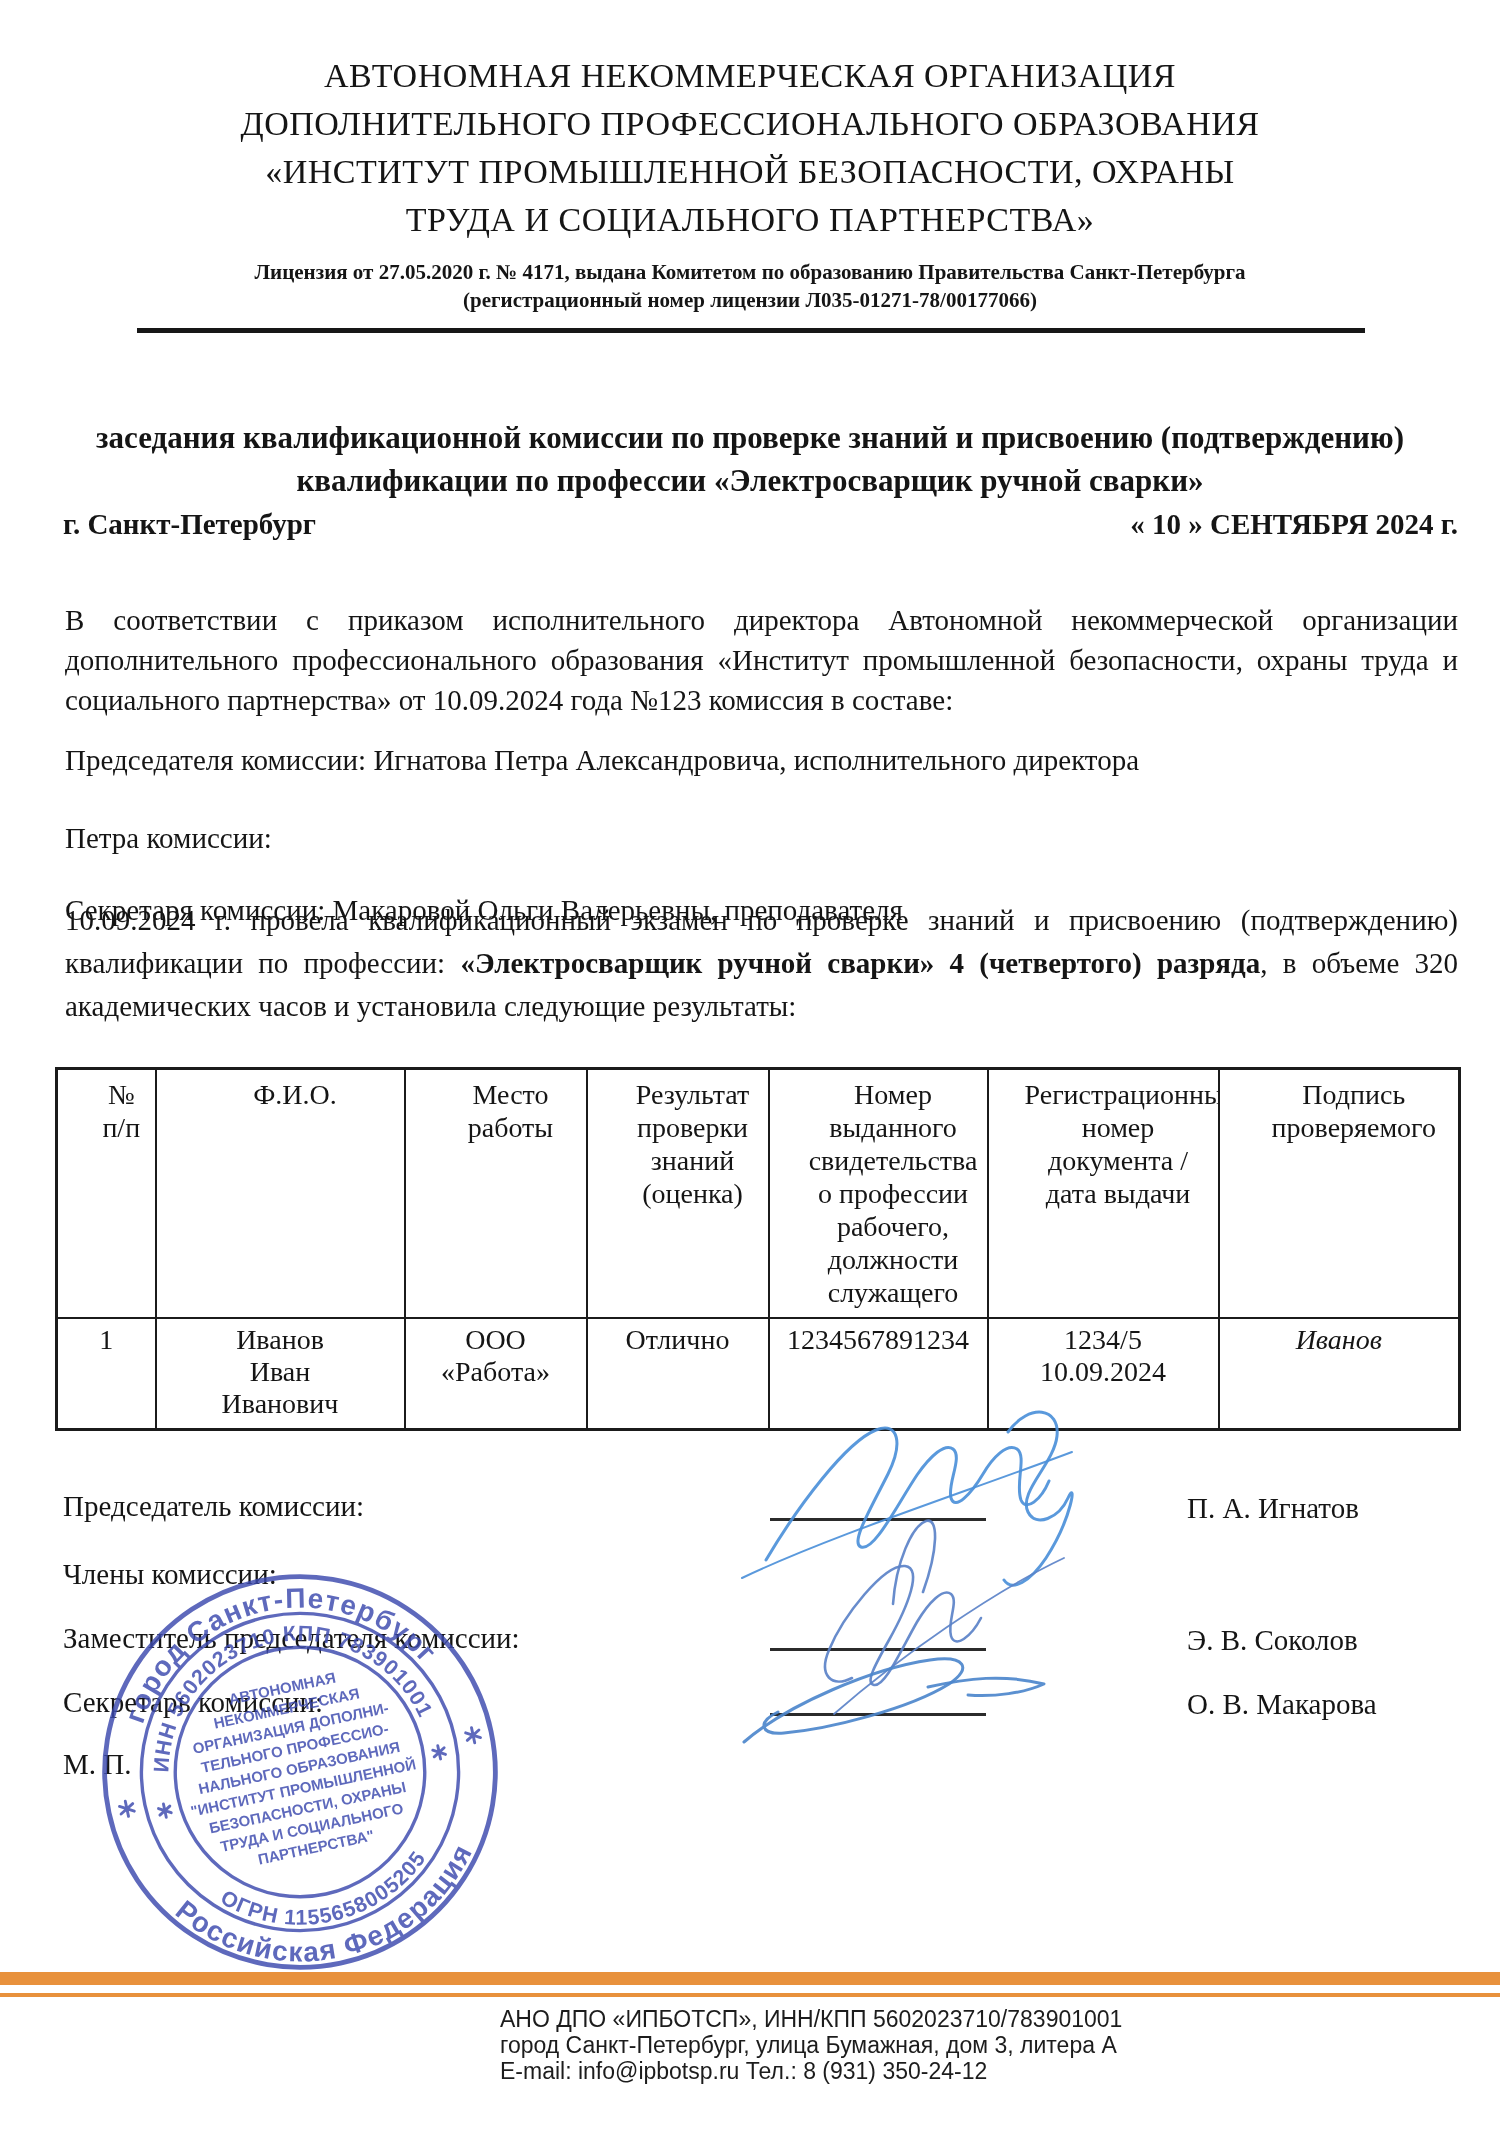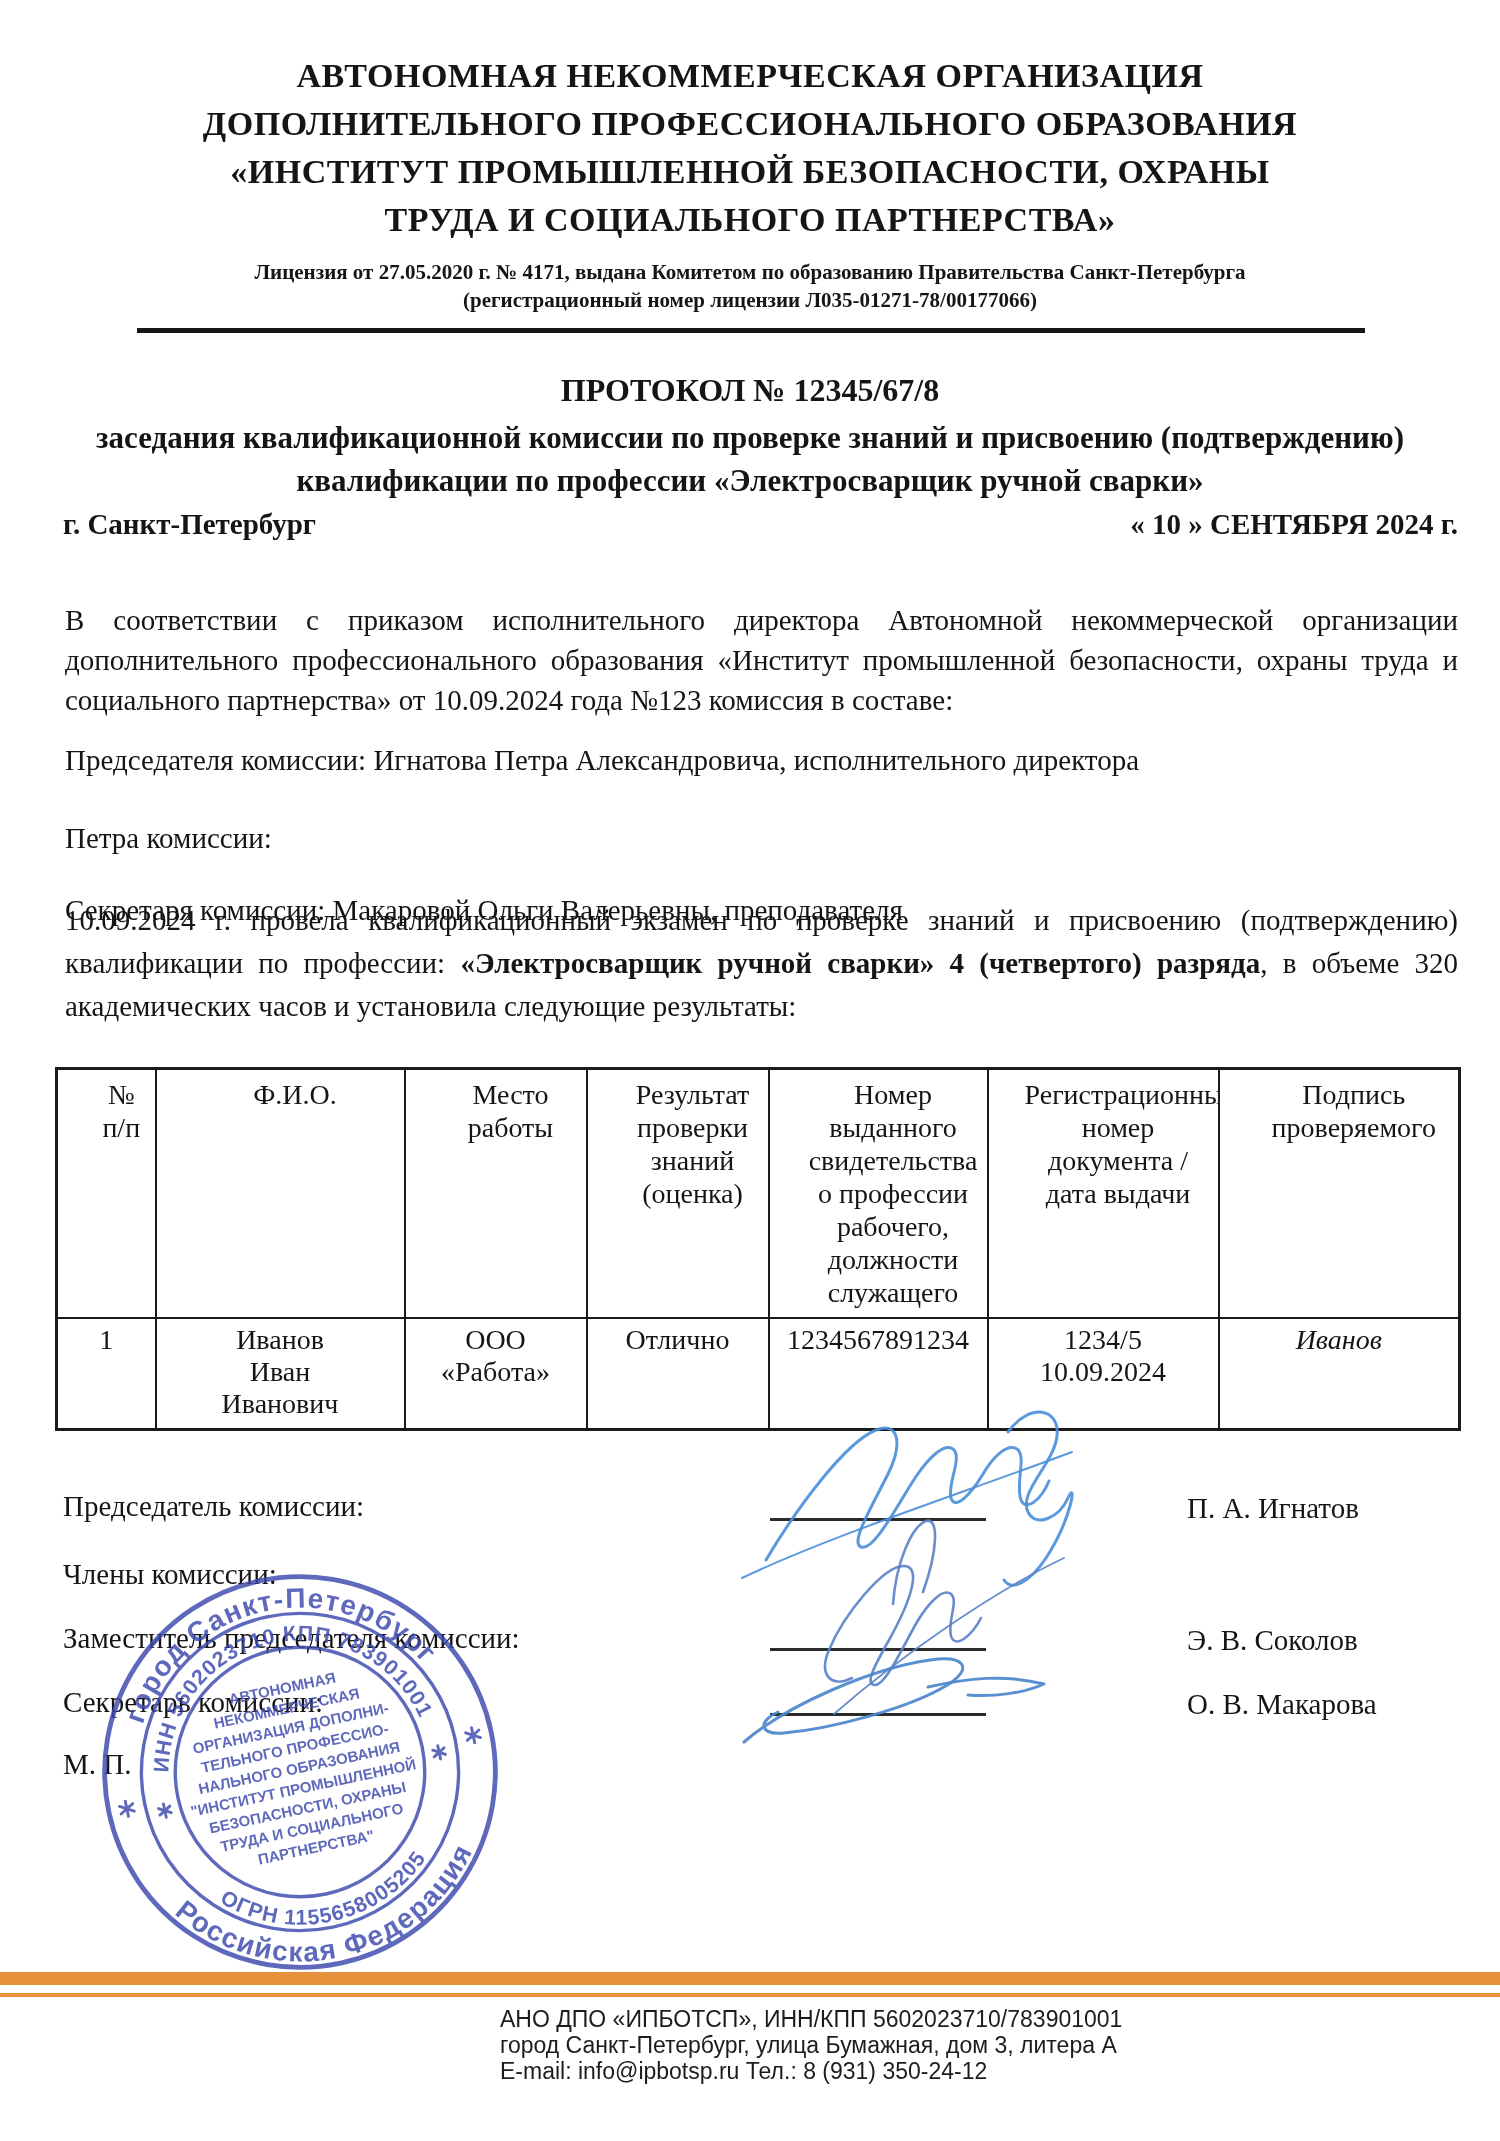--- a/index.html
+++ b/index.html
@@ -5,21 +5,21 @@
   html,body{margin:0;padding:0;background:#888;}
   .page{
     position:relative; width:1500px; height:2141px; background:#ffffff;
     margin:0 auto; overflow:hidden; color:#151515;
     font-family:"Liberation Serif", serif;
   }
   .abs{position:absolute;}
   .prewrap{white-space:pre-line;}
   .centered{left:0; right:0; text-align:center;}
 
-  .org-title{top:52px; font-weight:bold; font-size:34px; line-height:48px; letter-spacing:.5px;}
+  .org-title{top:52px; font-weight:normal; font-size:34px; line-height:48px; letter-spacing:.5px;}
   .license{top:258px; font-weight:bold; font-size:21px; line-height:28px;}
   .rule{top:328px; left:137px; width:1228px; height:5px; background:#171717;}
 
   .protocol-title{top:372px; font-weight:bold; font-size:32px;}
   .protocol-subtitle{top:416px; font-weight:bold; font-size:31px; line-height:43px;}
 
   .city-date{top:508px; left:63px; width:1395px; display:flex; justify-content:space-between;
     font-weight:bold; font-size:29px;}
 
   .para{left:65px; width:1393px; font-size:29px;}
@@ -60,21 +60,20 @@
 <div class="page">
 
   <div class="abs centered org-title prewrap">АВТОНОМНАЯ НЕКОММЕРЧЕСКАЯ ОРГАНИЗАЦИЯ
 ДОПОЛНИТЕЛЬНОГО ПРОФЕССИОНАЛЬНОГО ОБРАЗОВАНИЯ
 «ИНСТИТУТ ПРОМЫШЛЕННОЙ БЕЗОПАСНОСТИ, ОХРАНЫ
 ТРУДА И СОЦИАЛЬНОГО ПАРТНЕРСТВА»</div>
   <div class="abs centered license prewrap">Лицензия от 27.05.2020 г. № 4171, выдана Комитетом по образованию Правительства Санкт-Петербурга
 (регистрационный номер лицензии Л035-01271-78/00177066)</div>
   <div class="abs rule"></div>
 
-  <div class="abs centered protocol-title">ПРОТОКОЛ № 12345/67/8</div>
   <div class="abs centered protocol-subtitle prewrap">заседания квалификационной комиссии по проверке знаний и присвоению (подтверждению)
 квалификации по профессии «Электросварщик ручной сварки»</div>
 
   <div class="abs city-date">
     <span>г. Санкт-Петербург</span>
     <span>« 10 » СЕНТЯБРЯ 2024 г.</span>
   </div>
 
   <div class="abs para p1">В соответствии с приказом исполнительного директора Автономной некоммерческой организации дополнительного профессионального образования «Институт промышленной безопасности, охраны труда и социального партнерства» от 10.09.2024 года №123 комиссия в составе:</div>
   <div class="abs para member-line" style="top:742px">Председателя комиссии: Игнатова Петра Александровича, исполнительного директора</div>

